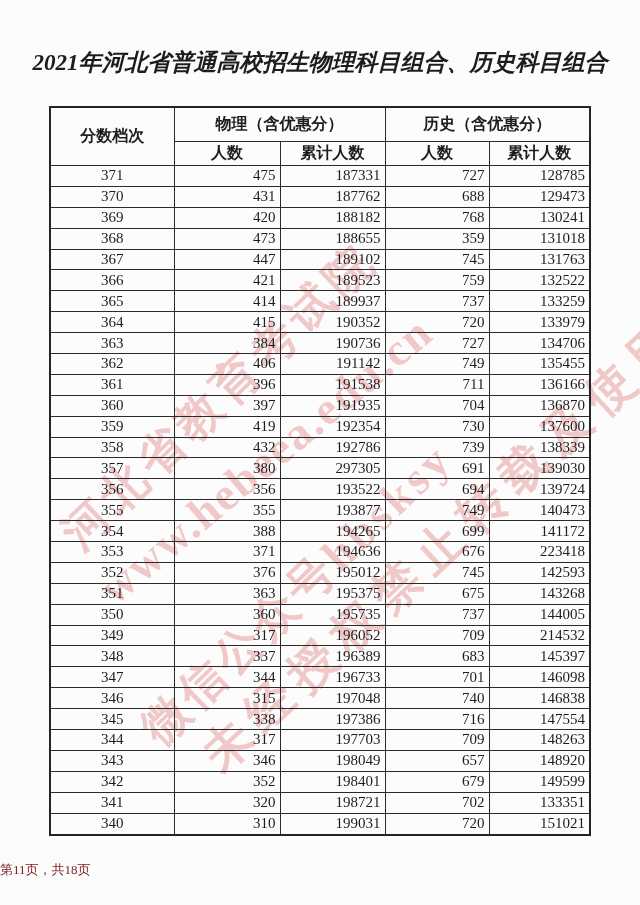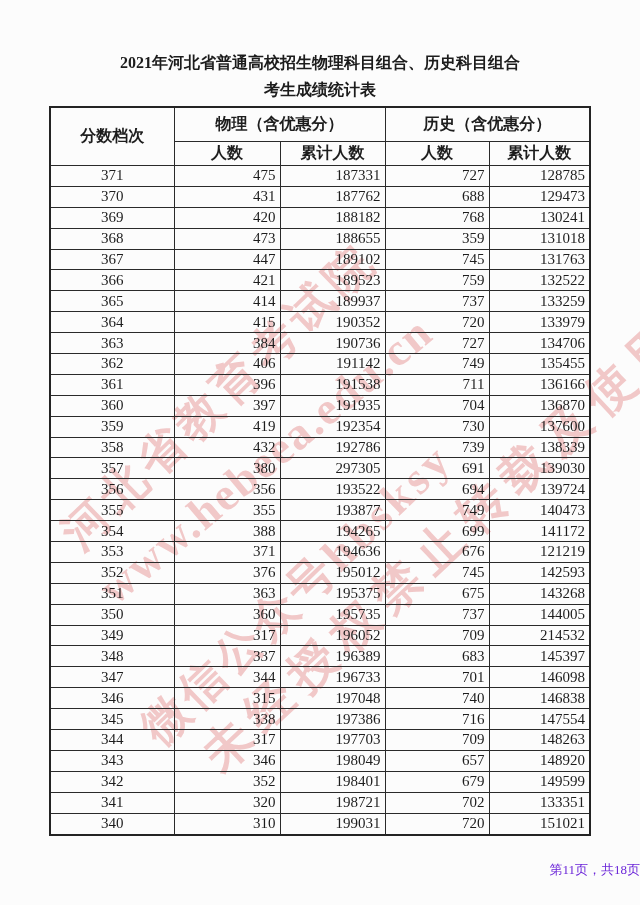--- a/index.html
+++ b/index.html
@@ -12,60 +12,59 @@
   .watermark { position:absolute; inset:0; z-index:1; opacity:0.42; pointer-events:none; }
   .wm { position:absolute; transform-origin:0 50%; font-weight:bold; white-space:nowrap; }
   .wm1 { left:70px;  top:510px; font-size:46px; letter-spacing:6px;  transform:rotate(-44deg); }
   .wm2 { left:105px; top:568px; font-size:46px; letter-spacing:2px;  transform:rotate(-40deg); }
   .wm3 { left:150px; top:705px; font-size:46px; letter-spacing:4px;  transform:rotate(-44deg); }
   .wm4 { left:210px; top:730px; font-size:48px; letter-spacing:10px; transform:rotate(-43deg); }
   
   .content { position:absolute; inset:0; z-index:2; }
   .title {
     position:absolute; top:49px; left:0; right:0;
-    text-align:center; font-weight:bold; font-size:16px; line-height:27px; color:#1c1c1c;
+    text-align:center; font-weight:bold; font-size:23px; line-height:27px; color:#1c1c1c;font-style:italic;
   }
   table.score-table {
     position:absolute; left:49px; top:106px; width:540px;
     border-collapse:collapse; table-layout:fixed;
     border:2px solid #242424;
     padding-left:12px;
   }
   .score-table th, .score-table td {
     border:1.2px solid #2a2a2a; border-top-width:1.5px; border-bottom-width:1.5px;
     padding:0; vertical-align:middle; overflow:hidden;
   }
   .score-table thead th { font-weight:bold; font-size:16px; text-align:center; }
   .score-table thead tr.h1 th { height:33px; }
   .score-table thead tr.h2 th { height:23px; }
   .score-table tbody td { height:19.9px; font-size:15px; line-height:19px; }
   .score-table tbody td.c-score { text-align:center; }
   .score-table tbody td.c-num   { text-align:right; padding-right:4px; }
   .footer {
     position:absolute; top:861px; left:0; right:0;
-    text-align:right; font-size:13px; color:#6d28d9;
+    text-align:left; font-size:13px; color:#7f1d1d;
   }
 </style>
 </head>
 <body>
 
 <div class="page">
 
   <div class="watermark" style="color: rgb(226, 130, 130);">
     <span class="wm wm1">河北省教育考试院</span>
     <span class="wm wm2">www.hebeea.edu.cn</span>
     <span class="wm wm3">微信公众号hbsksy</span>
     <span class="wm wm4">未经授权禁止转载及使用</span>
   </div>
 
   <div class="content">
 
     <div class="title">
       <div>2021年河北省普通高校招生物理科目组合、历史科目组合</div>
-      <div>考生成绩统计表</div>
     </div>
 
     <table class="score-table">
       <colgroup>
         <col style="width:124px">
         <col style="width:106px">
         <col style="width:105px">
         <col style="width:104px">
         <col style="width:101px">
       </colgroup>
@@ -225,21 +224,21 @@
     <td class="c-num">194265</td>
     <td class="c-num">699</td>
     <td class="c-num">141172</td>
   </tr>
 
   <tr>
     <td class="c-score">353</td>
     <td class="c-num">371</td>
     <td class="c-num">194636</td>
     <td class="c-num">676</td>
-    <td class="c-num">121219</td>
+    <td class="c-num">223418</td>
   </tr>
 
   <tr>
     <td class="c-score">352</td>
     <td class="c-num">376</td>
     <td class="c-num">195012</td>
     <td class="c-num">745</td>
     <td class="c-num">142593</td>
   </tr>
 

